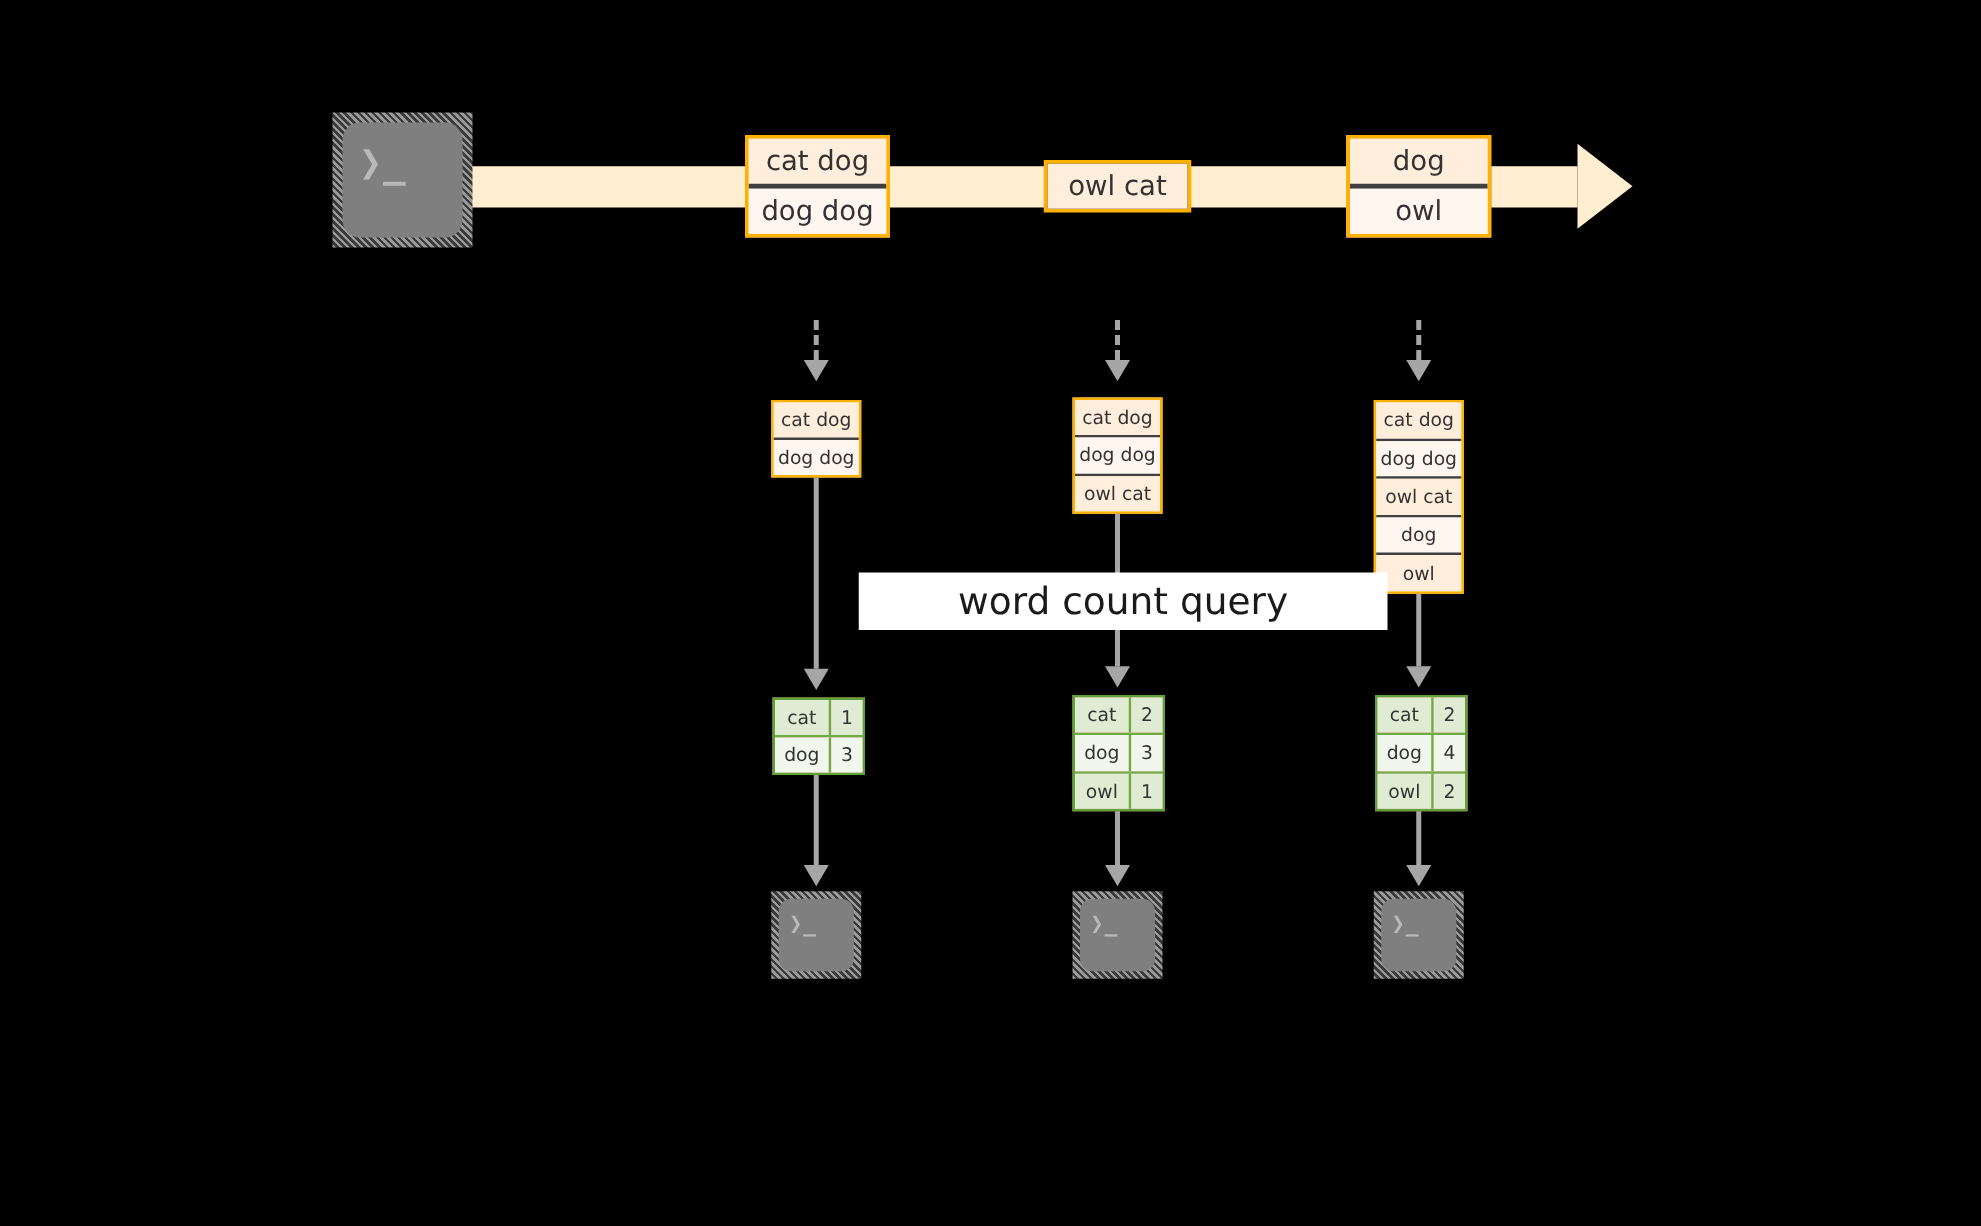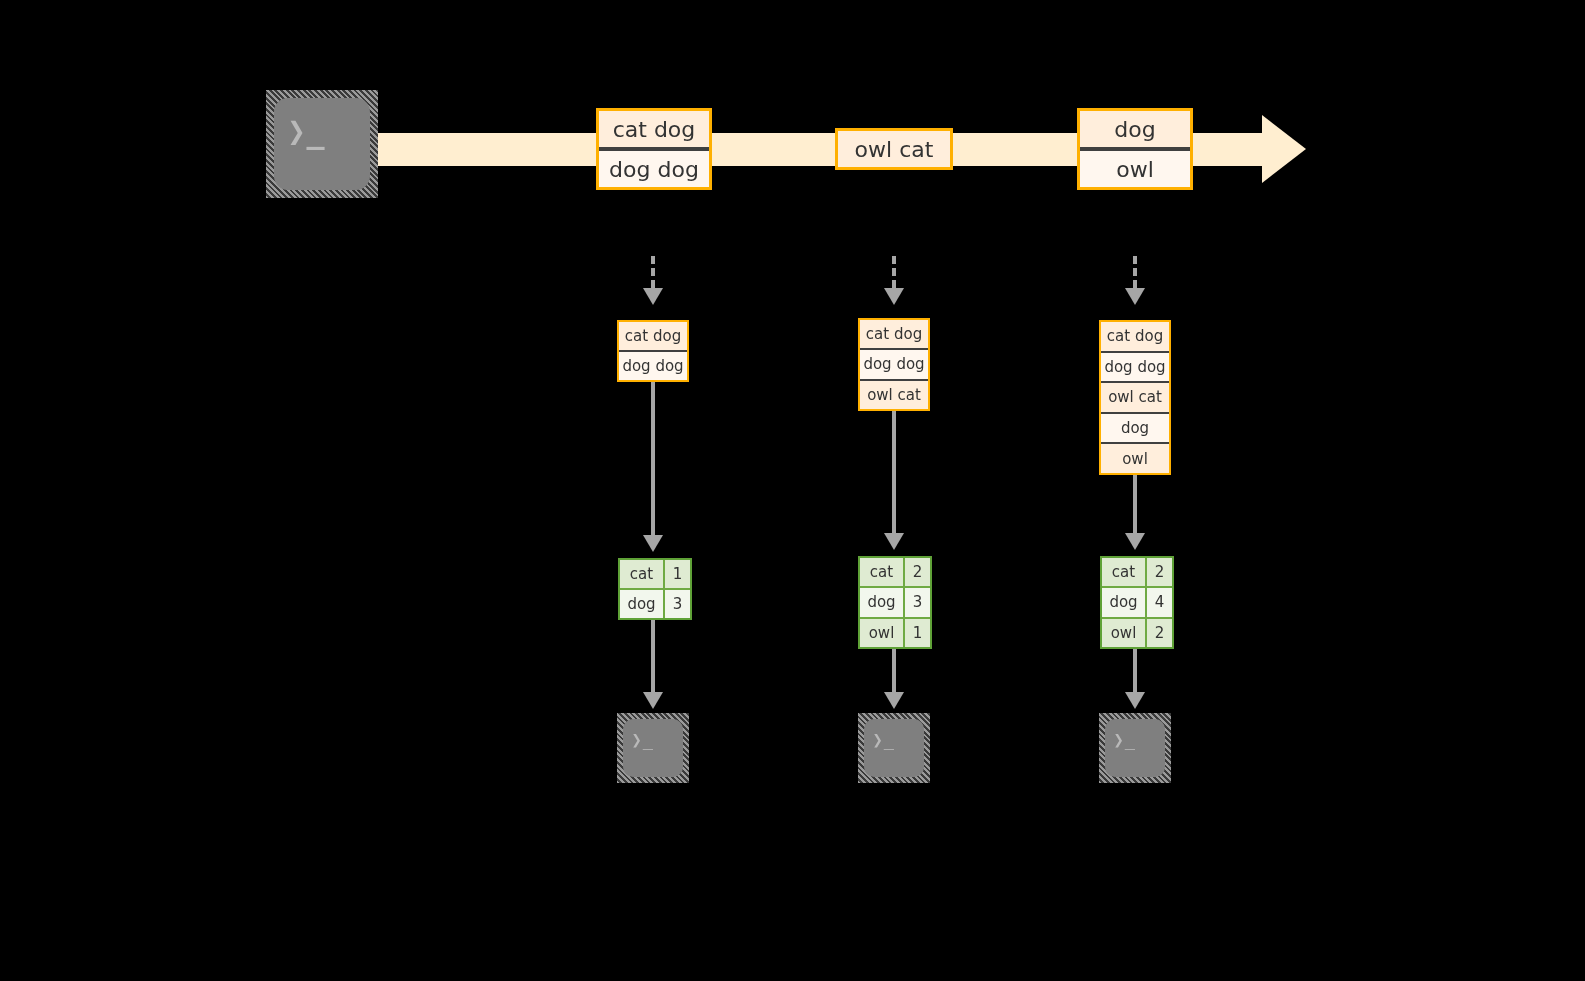--- a/index.html
+++ b/index.html
@@ -294,14 +294,17 @@
 
   <div class="conn" style="left:1133px; top:649px; height:43px;"></div>
   <div class="conn-head" style="left:1125px; top:692px;"></div>
 
   <div class="term-icon small" style="left:1099px; top:713px; width:72px; height:70px;">
     <div class="term-inner">
       <span class="term-glyph" style="font-size:17px;">❯_</span>
     </div>
   </div>
 
+  <div class="banner" style="left:687px; top:458px; width:423px; height:46px;">
+    <span class="banner-text">word count query</span>
+  </div>
 
 </div>
 
 </body></html>

